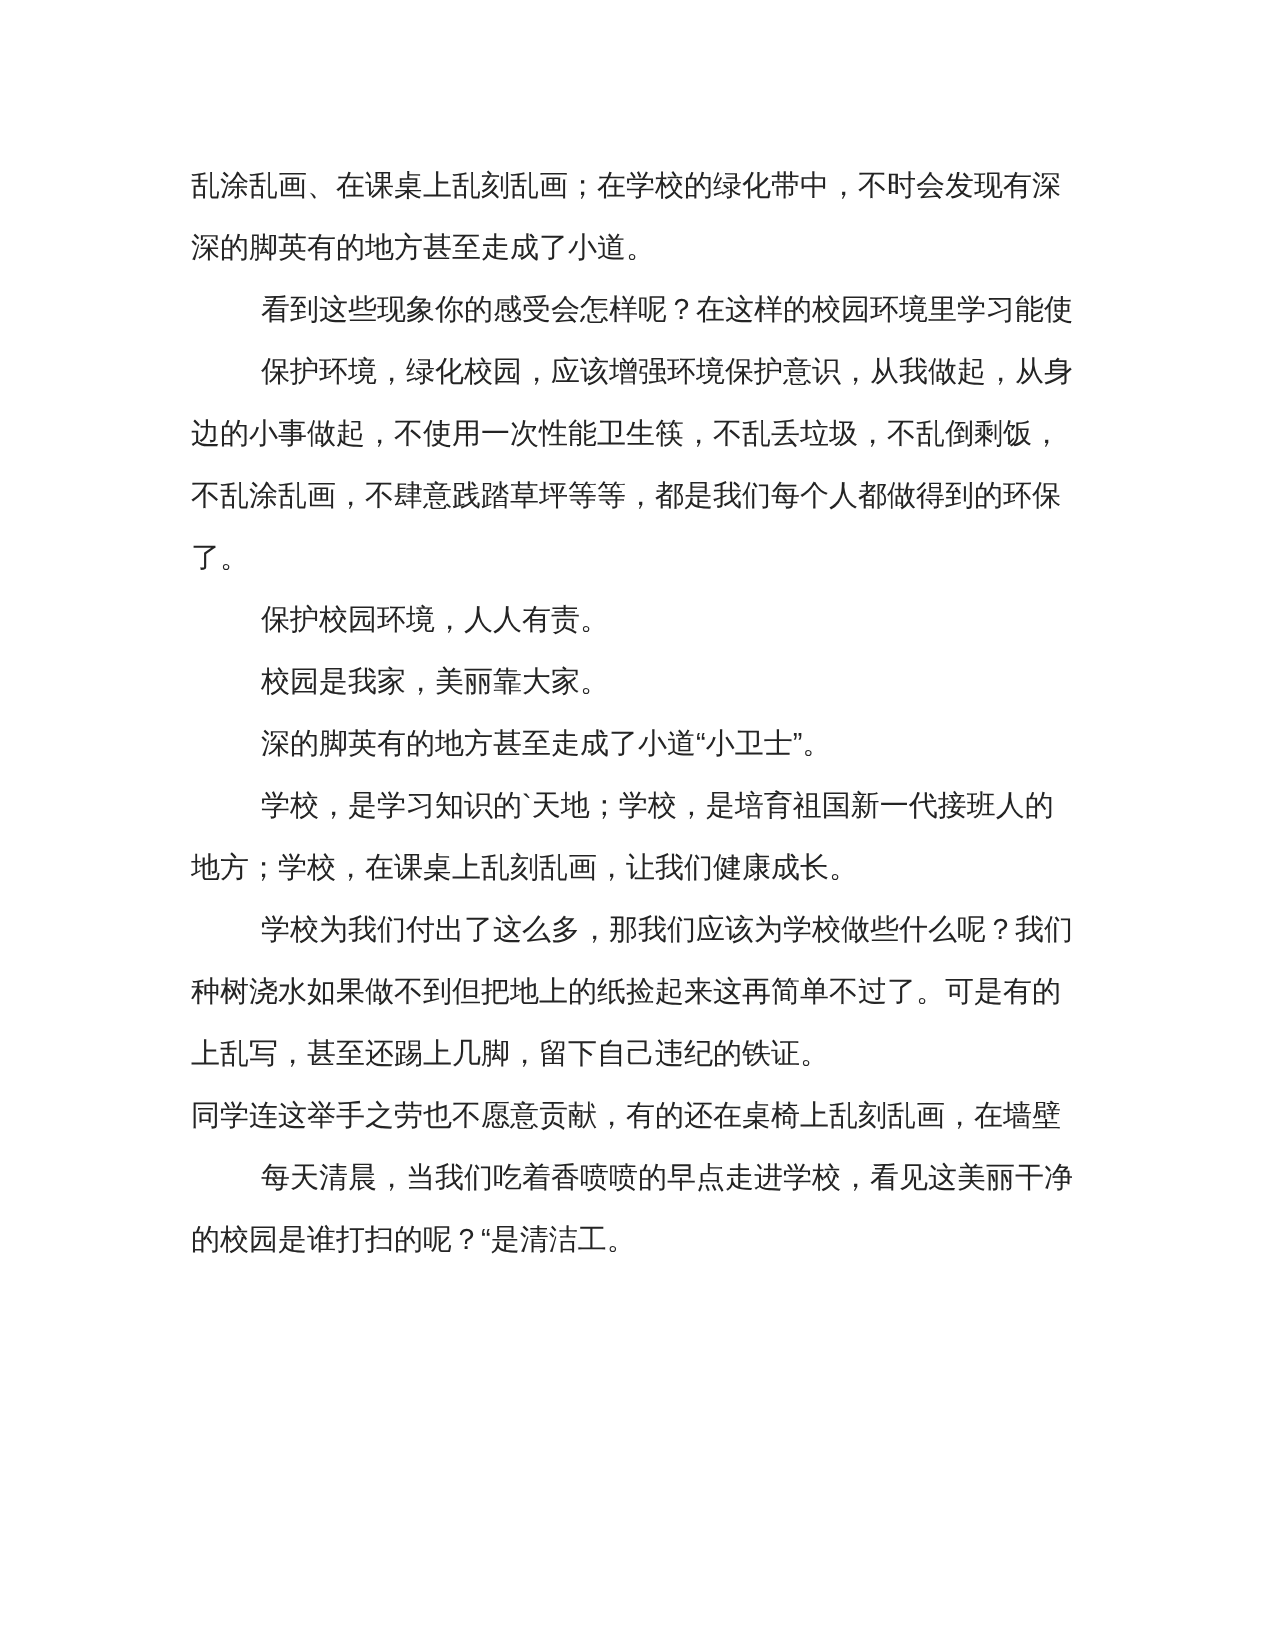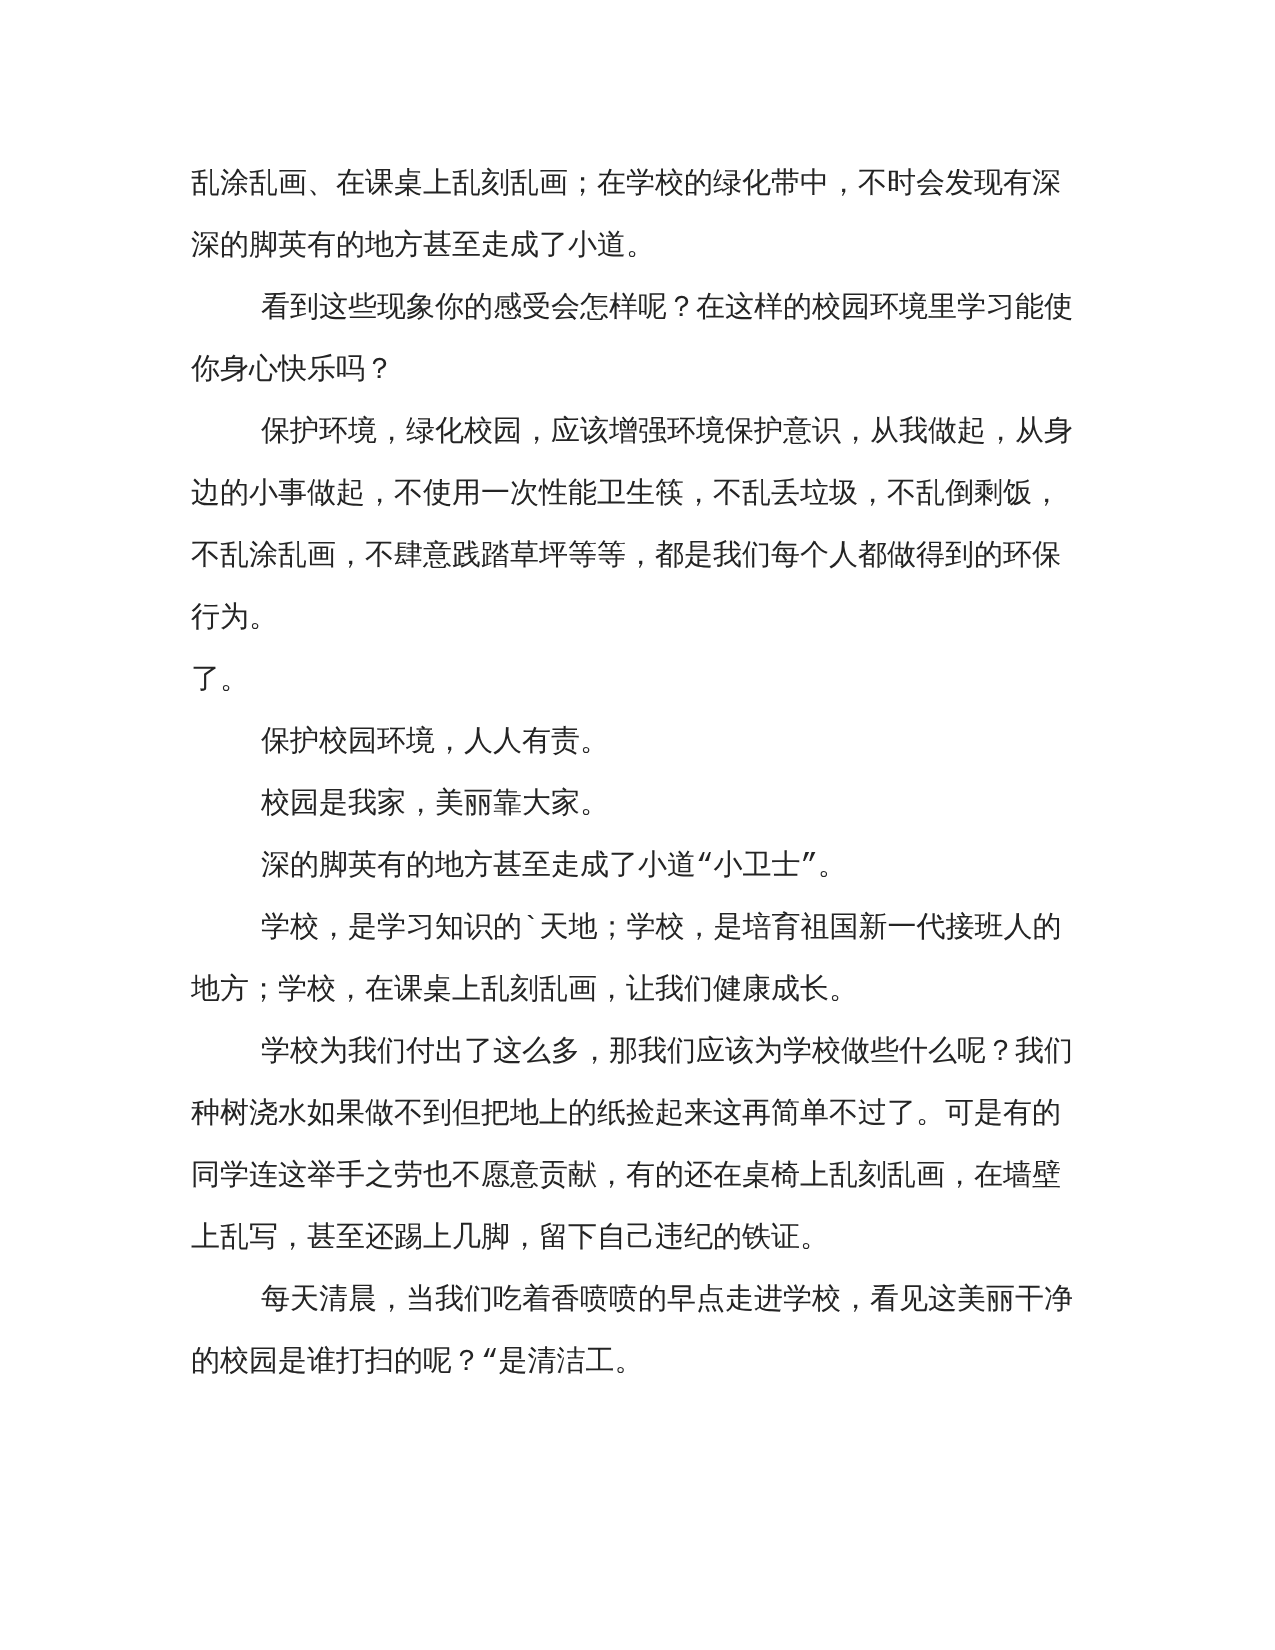--- a/index.html
+++ b/index.html
@@ -5,21 +5,21 @@
   html, body {
     margin: 0;
     padding: 0;
   }
   .page {
     position: relative;
     width: 1275px;
     height: 1650px;
     background: var(--page-bg, #ffffff);
     overflow: hidden;
-    font-family: Liberation Mono, monospace;
+    font-family: Liberation Sans, sans-serif;
   }
   .doc-body {
     position: absolute;
     left: 191px;
     top: 154px;
     width: 900px;
     color: var(--text-color, #222222);
   }
   .line {
     height: 62px;
@@ -34,31 +34,29 @@
   }
 </style>
 </head>
 <body>
 
 <div class="page">
   <div class="doc-body">
     <div class="line">乱涂乱画、在课桌上乱刻乱画；在学校的绿化带中，不时会发现有深</div>
     <div class="line">深的脚英有的地方甚至走成了小道。</div>
     <div class="line indent">看到这些现象你的感受会怎样呢？在这样的校园环境里学习能使</div>
-    <div class="line">你身心快乐吗？</div>
     <div class="line indent">保护环境，绿化校园，应该增强环境保护意识，从我做起，从身</div>
     <div class="line">边的小事做起，不使用一次性能卫生筷，不乱丢垃圾，不乱倒剩饭，</div>
     <div class="line">不乱涂乱画，不肆意践踏草坪等等，都是我们每个人都做得到的环保</div>
-    <div class="line">行为。</div>
     <div class="line">了。</div>
     <div class="line indent">保护校园环境，人人有责。</div>
     <div class="line indent">校园是我家，美丽靠大家。</div>
     <div class="line indent">深的脚英有的地方甚至走成了小道“小卫士”。</div>
     <div class="line indent">学校，是学习知识的`天地；学校，是培育祖国新一代接班人的</div>
     <div class="line">地方；学校，在课桌上乱刻乱画，让我们健康成长。</div>
     <div class="line indent">学校为我们付出了这么多，那我们应该为学校做些什么呢？我们</div>
     <div class="line">种树浇水如果做不到但把地上的纸捡起来这再简单不过了。可是有的</div>
+    <div class="line">上乱写，甚至还踢上几脚，留下自己违纪的铁证。</div>
     <div class="line">同学连这举手之劳也不愿意贡献，有的还在桌椅上乱刻乱画，在墙壁</div>
-    <div class="line">上乱写，甚至还踢上几脚，留下自己违纪的铁证。</div>
     <div class="line indent">每天清晨，当我们吃着香喷喷的早点走进学校，看见这美丽干净</div>
     <div class="line">的校园是谁打扫的呢？“是清洁工。</div>
   </div>
 </div>
 
 </body></html>

